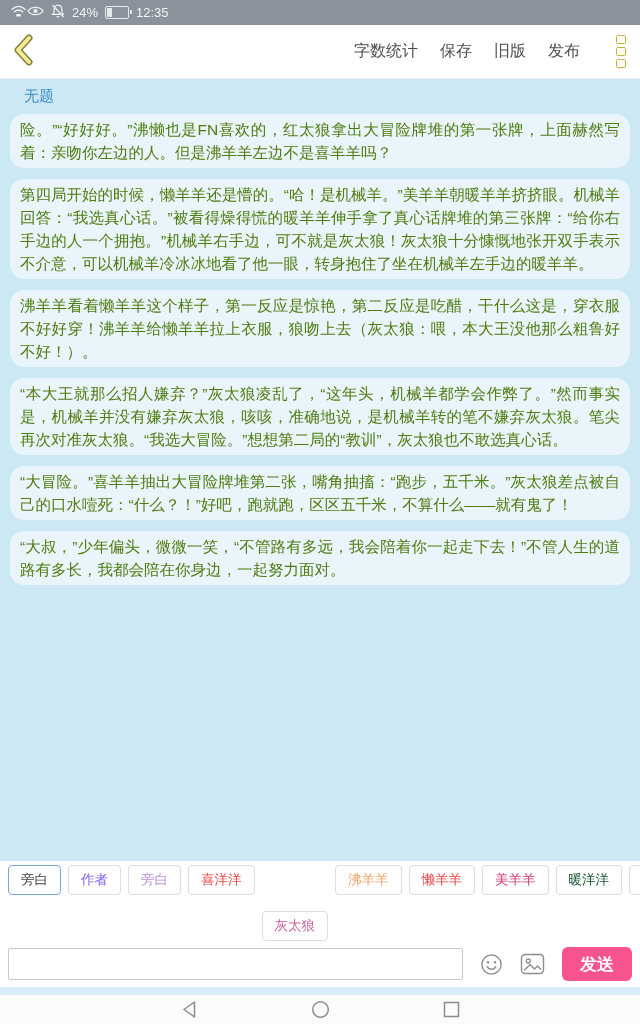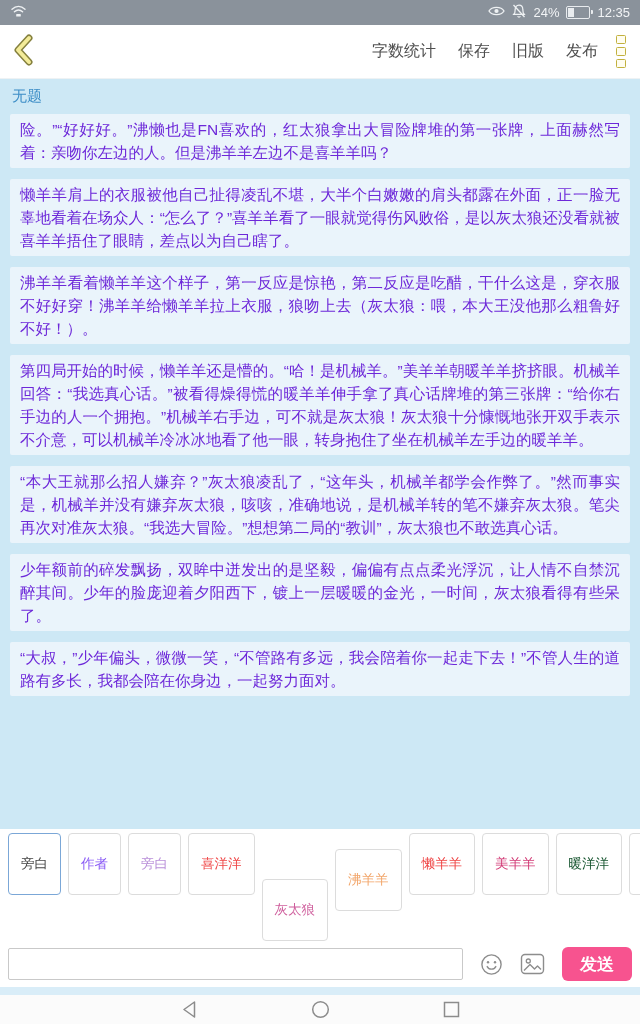--- a/index.html
+++ b/index.html
@@ -1,51 +1,51 @@
 <!DOCTYPE html>
 <html><head>
 <meta charset="utf-8">
 <style>
   html,body{margin:0;padding:0;width:640px;height:1024px;overflow:hidden;
     font-family:"Liberation Sans","DejaVu Sans",sans-serif;background:#cde8f5;}
   .app{width:640px;height:1024px;display:flex;flex-direction:column;}
 
   
   .status-bar{height:25px;background:#8a929b;color:#f2f4f6;display:flex;
-    align-items:center;justify-content:space-between;padding:0 10px;flex:none;}
+    align-items:center;padding:0 10px;flex:none;}
   .status-left,.status-right{display:flex;align-items:center;gap:7px;}
   .status-right{font-size:13px;}
   .battery{width:22px;height:11px;border:1.5px solid #e8ebee;border-radius:2px;
     position:relative;display:inline-block;}
   .battery:after{content:"";position:absolute;right:-4px;top:2.5px;width:2px;height:4px;
     background:#e8ebee;border-radius:0 1px 1px 0;}
   .battery .lvl{position:absolute;left:1px;top:1px;bottom:1px;width:24%;background:#e8ebee;}
 
   
   .toolbar{height:53px;background:#ffffff;display:flex;align-items:center;
     padding:0 12px;flex:none;border-bottom:1px solid #eef2f4;}
   .toolbar-spacer{flex:1;}
-  .toolbar-actions{display:flex;gap:22px;font-size:16px;color:#4f4f4f;margin-right:16px;}
+  .toolbar-actions{display:flex;gap:22px;font-size:16px;color:#4f4f4f;margin-right:34px;}
   .toolbar-actions span{cursor:pointer;}
   .menu-squares{display:flex;flex-direction:column;gap:3px;padding:2px;}
   .menu-squares i{width:8px;height:7px;border:1.5px solid #c2b13e;background:#fffdef;
     border-radius:1.5px;display:block;}
 
   
   .content{flex:1;background:#cde8f5;padding:0 10px;overflow:hidden;}
-  .doc-title{color:#3d8ec7;font-size:15px;margin:8px 0 8px 2px;}
-  .card{background:#eaf4fb;color:#6d28d9;font-size:15.5px;line-height:23px;
-    padding:4px 10px;border-radius:2px;margin-bottom:11px;letter-spacing:0px;
+  .doc-title{color:#3d8ec7;font-size:15px;margin:8px 0 8px 14px;}
+  .card{background:#eaf4fb;color:#4d7c0f;font-size:15.5px;line-height:23px;
+    padding:4px 10px;border-radius:14px;margin-bottom:11px;letter-spacing:0px;
     text-align:justify;}
 
   
   .bottom-panel{background:#ffffff;flex:none;padding:4px 8px 6px;}
   .char-row{display:flex;gap:7px;margin-bottom:6px;align-items:stretch;}
   .char-btn{background:#fff;border:1px solid #dcdcdc;border-radius:4px;height:28px;
-    display:flex;align-items:center;justify-content:center;padding:16px 12px;
+    display:flex;align-items:center;justify-content:center;padding:0 12px;
     font-size:13.5px;white-space:nowrap;flex:1;cursor:pointer;}
   .char-btn.selected{border:1px solid #7ba7d7;color:#3c3c3c;}
   .input-row{display:flex;align-items:center;gap:17px;}
   .text-input{flex:1;height:30px;border:1px solid #c9c9c9;border-radius:2px;
     background:#fff;font-size:14px;padding:0 8px;outline:none;min-width:0;}
   .round-icon{flex:none;display:flex;align-items:center;cursor:pointer;}
   .send-btn{flex:none;background:#f7538f;color:#fff;border:none;border-radius:6px;
     height:34px;padding:0 18px;font-size:17px;font-weight:bold;cursor:pointer;}
 
   .blue-strip{height:8px;background:#d9edf8;flex:none;}
@@ -110,37 +110,36 @@
       <i></i>
         <i></i>
         <i></i>
     </div>
   </div>
 
   <div class="content">
     <div class="doc-title">无题</div>
     <div id="story-body">
         <div class="card">险。”“好好好。”沸懒也是FN喜欢的，红太狼拿出大冒险牌堆的第一张牌，上面赫然写着：亲吻你左边的人。但是沸羊羊左边不是喜羊羊吗？</div>
-        <div class="card">懒羊羊肩上的衣服被他自己扯得凌乱不堪，大半个白嫩嫩的肩头都露在外面，正一脸无辜地看着在场众人：“怎么了？”喜羊羊看了一眼就觉得伤风败俗，是以灰太狼还没看就被喜羊羊捂住了眼睛，差点以为自己瞎了。</div>
+        <div class="card">第四局开始的时候，懒羊羊还是懵的。“哈！是机械羊。”美羊羊朝暖羊羊挤挤眼。机械羊回答：“我选真心话。”被看得燥得慌的暖羊羊伸手拿了真心话牌堆的第三张牌：“给你右手边的人一个拥抱。”机械羊右手边，可不就是灰太狼！灰太狼十分慷慨地张开双手表示不介意，可以机械羊冷冰冰地看了他一眼，转身抱住了坐在机械羊左手边的暖羊羊。</div>
         <div class="card">沸羊羊看着懒羊羊这个样子，第一反应是惊艳，第二反应是吃醋，干什么这是，穿衣服不好好穿！沸羊羊给懒羊羊拉上衣服，狼吻上去（灰太狼：喂，本大王没他那么粗鲁好不好！）。</div>
-        <div class="card">第四局开始的时候，懒羊羊还是懵的。“哈！是机械羊。”美羊羊朝暖羊羊挤挤眼。机械羊回答：“我选真心话。”被看得燥得慌的暖羊羊伸手拿了真心话牌堆的第三张牌：“给你右手边的人一个拥抱。”机械羊右手边，可不就是灰太狼！灰太狼十分慷慨地张开双手表示不介意，可以机械羊冷冰冰地看了他一眼，转身抱住了坐在机械羊左手边的暖羊羊。</div>
         <div class="card">“本大王就那么招人嫌弃？”灰太狼凌乱了，“这年头，机械羊都学会作弊了。”然而事实是，机械羊并没有嫌弃灰太狼，咳咳，准确地说，是机械羊转的笔不嫌弃灰太狼。笔尖再次对准灰太狼。“我选大冒险。”想想第二局的“教训”，灰太狼也不敢选真心话。</div>
-        <div class="card">少年额前的碎发飘扬，双眸中迸发出的是坚毅，偏偏有点点柔光浮沉，让人情不自禁沉醉其间。少年的脸庞迎着夕阳西下，镀上一层暖暖的金光，一时间，灰太狼看得有些呆了。</div>
+        <div class="card">“大冒险。”喜羊羊抽出大冒险牌堆第二张，嘴角抽搐：“跑步，五千米。”灰太狼差点被自己的口水噎死：“什么？！”好吧，跑就跑，区区五千米，不算什么——就有鬼了！</div>
         <div class="card">“大叔，”少年偏头，微微一笑，“不管路有多远，我会陪着你一起走下去！”不管人生的道路有多长，我都会陪在你身边，一起努力面对。</div>
       </div>
   </div>
 
   <div class="bottom-panel">
     <div class="char-row" id="char-row">
         <div class="char-btn selected" style="color: rgb(68, 68, 68);">旁白</div>
         <div class="char-btn" style="color: #8b5cf6;">作者</div>
         <div class="char-btn" style="color: rgb(185, 143, 217);">旁白</div>
         <div class="char-btn" style="color: #ef4444;">喜洋洋</div>
         <div class="char-btn" style="color: rgb(207, 95, 157); margin-top: 46px;">灰太狼</div>
-        <div class="char-btn" style="color: rgb(242, 165, 105); margin-top: 16px;">沸羊羊</div>
+        <div class="char-btn" style="color: rgb(242, 165, 105);">沸羊羊</div>
         <div class="char-btn" style="color: #ef4444;">懒羊羊</div>
         <div class="char-btn" style="color: rgb(210, 58, 117);">美羊羊</div>
         <div class="char-btn" style="color: #14532d;">暖洋洋</div>
         <div class="char-btn" style="color: rgb(235, 159, 220);">红太狼</div>
       </div>
     <div class="input-row">
       <input class="text-input" type="text" value="" placeholder="" style="">
       <span class="round-icon">
         <svg width="23" height="23" viewBox="0 0 23 23">
             <circle cx="11.5" cy="11.5" r="9.6" fill="none" stroke="#8d8d8d" stroke-width="1.4"></circle>

